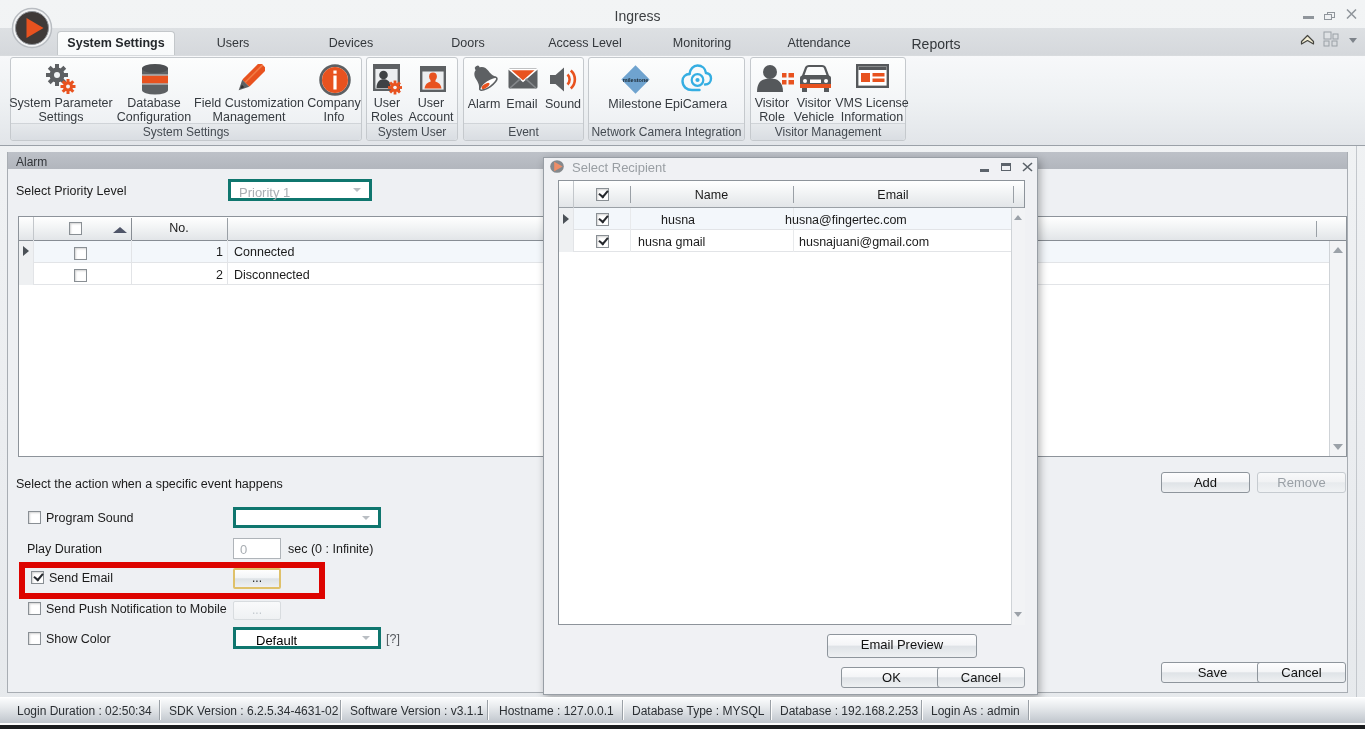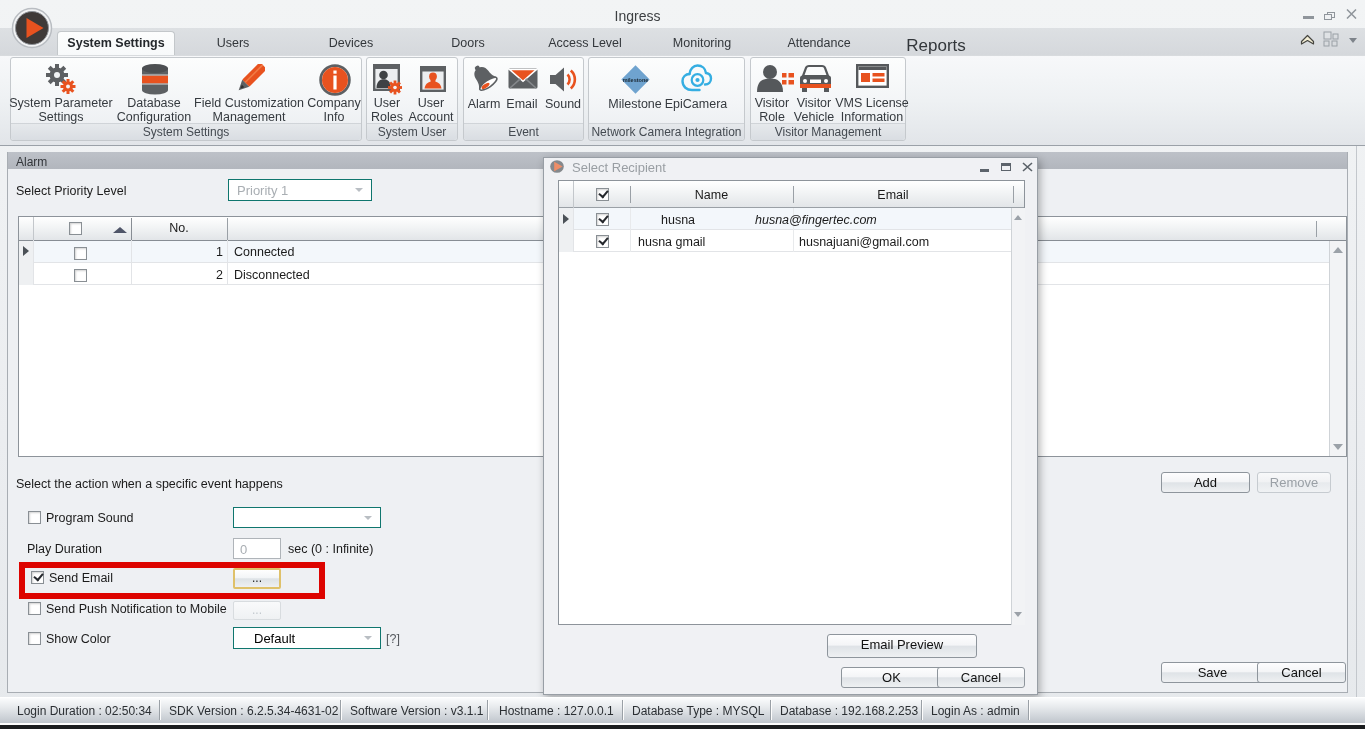--- a/index.html
+++ b/index.html
@@ -12,21 +12,21 @@
   border:1px solid #8e959c; border-radius:3px;
   font-size:13px; color:#111; text-align:center;
 }
 .btn.dis { border-color:#c6cbd0; color:#9aa0a6;
   background:linear-gradient(180deg,#f8f9fa 0%,#f1f2f4 45%,#e7eaed 52%,#f0f2f4 100%); }
 .cb { position:absolute; width:13px; height:13px; background:#fff; border:1px solid #898f94;
   box-shadow:inset 1px 1px 2px rgba(0,0,0,.18); }
 .cb.on::after { content:""; position:absolute; left:2px; top:1px; width:7px; height:4px;
   border-left:2px solid #26292e; border-bottom:2px solid #26292e; transform:rotate(-50deg); }
 .lbl13 { position:absolute; font-size:12.5px; color:#1b1b1b; white-space:nowrap; }
-.combo { position:absolute; background:#fff; border:1px solid #0f766e; }
+.combo { position:absolute; background:#fff; border:3px solid #0f766e; }
 .combo .car { position:absolute; right:8px; top:50%; margin-top:-2px; width:0; height:0;
   border-left:4px solid transparent; border-right:4px solid transparent; border-top:4px solid #b9bec3; }
 </style>
 </head>
 <body>
 
 <div class="abs" id="chrome" style="left:0;top:0;width:1365px;height:729px;background:linear-gradient(180deg,#f2f4f5 0%,#ebedf0 60%,#e6e9ec 100%);"></div>
 
 <div class="abs" style="left:0;top:8px;width:1275px;text-align:center;font-size:14px;color:#3c3f42;">Ingress</div>
 
@@ -45,21 +45,21 @@
 
 <div class="abs" style="left:0;top:28px;width:1365px;height:27px;background:linear-gradient(180deg,#dde0e3,#d5d8dc);"></div>
 <div class="abs" style="left:57px;top:31px;width:118px;height:24px;background:linear-gradient(180deg,#fcfdfd,#f7f9fa);border:1px solid #c3c7ca;border-bottom:none;border-radius:4px 4px 0 0;"></div>
 <div class="abs" style="left:57px;top:31px;width:118px;height:24px;line-height:25px;text-align:center;font-size:12.5px;font-weight:bold;color:#24282c;">System Settings</div>
 <div class="abs tabtxt" style="left:173px;top:36px;width:120px;text-align:center;font-size:12.5px;color:#33373b;">Users</div>
 <div class="abs tabtxt" style="left:291px;top:36px;width:120px;text-align:center;font-size:12.5px;color:#33373b;">Devices</div>
 <div class="abs tabtxt" style="left:408px;top:36px;width:120px;text-align:center;font-size:12.5px;color:#33373b;">Doors</div>
 <div class="abs tabtxt" style="left:525px;top:36px;width:120px;text-align:center;font-size:12.5px;color:#33373b;">Access Level</div>
 <div class="abs tabtxt" style="left:642px;top:36px;width:120px;text-align:center;font-size:12.5px;color:#33373b;">Monitoring</div>
 <div class="abs tabtxt" style="left:759px;top:36px;width:120px;text-align:center;font-size:12.5px;color:#33373b;">Attendance</div>
-<div class="abs tabtxt" style="left:876px;top:36px;width:120px;text-align:center;font-size:17px;color:#33373b;">Reports</div>
+<div class="abs tabtxt" style="left:876px;top:36px;width:120px;text-align:center;font-size:14px;color:#33373b;">Reports</div>
 
 <div class="abs" id="ribbon-corner">
   <svg class="abs" style="left:1299px;top:33px;" width="17" height="13" viewBox="0 0 17 13">
     <path d="M2.5 8.5 L8.5 2.5 L14.5 8.5 L14.5 11 L8.5 7.5 L2.5 11 Z" fill="#f3eed6" stroke="#454540" stroke-width="1.2" stroke-linejoin="round"></path>
   </svg>
   <svg class="abs" style="left:1323px;top:31px;" width="16" height="16" viewBox="0 0 16 16">
     <rect x="1" y="1" width="7" height="7" fill="#dfe2e5" stroke="#9aa0a6"></rect>
     <rect x="10" y="3" width="5" height="5" fill="none" stroke="#9aa0a6"></rect>
     <rect x="1" y="10" width="5" height="5" fill="none" stroke="#9aa0a6"></rect>
     <rect x="9" y="10" width="5" height="5" fill="none" stroke="#9aa0a6"></rect>
@@ -368,21 +368,21 @@
   <div class="cb" style="left:28px;top:632px;"></div>
   <div class="abs lbl13" style="left:46px;top:632px;">Show Color</div>
   <div class="combo" style="left:233px;top:627px;width:148px;height:22px;">
     <span style="position:absolute;left:20px;top:3px;font-size:13px;color:#000000;">Default</span>
     <span class="car"></span>
   </div>
   <div class="abs lbl13" style="left:386px;top:632px;color:#55595e;">[?]</div>
 </div>
 
 <div class="btn" style="left:1161px;top:472px;width:89px;height:21px;line-height:20px;">Add</div>
-<div class="btn dis" style="left:1257px;top:472px;width:74px;height:21px;line-height:20px;">Remove</div>
+<div class="btn dis" style="left:1257px;top:472px;width:89px;height:21px;line-height:20px;">Remove</div>
 <div class="btn" style="left:1161px;top:662px;width:103px;height:21px;line-height:20px;">Save</div>
 <div class="btn" style="left:1257px;top:662px;width:89px;height:21px;line-height:20px;">Cancel</div>
 
 <div id="dialog">
   <div class="abs" style="left:543px;top:157px;width:495px;height:538px;background:#f0f1f4;border:1px solid #989ea5;box-shadow:2px 3px 8px rgba(0,0,0,0.3);"></div>
 
   <svg class="abs" style="left:550px;top:160px;" width="14" height="13" viewBox="0 0 14 13">
     <ellipse cx="7" cy="6.5" rx="6.8" ry="6.3" fill="#85898d"></ellipse>
     <path d="M4.2 1.8 L12.6 6.5 L4.2 11.2 Z" fill="#ef8e68"></path>
   </svg>
@@ -407,21 +407,21 @@
   <div class="abs" style="left:559px;top:230px;width:452px;height:22px;background:#fff;border-bottom:1px solid #e2e4e7;"></div>
   <div class="abs" style="left:559px;top:208px;width:14px;height:22px;background:#eef0f2;"></div>
   <div class="abs" style="left:559px;top:230px;width:14px;height:22px;background:#eef0f2;"></div>
   <div class="abs" style="left:573px;top:208px;width:1px;height:44px;background:#e2e4e7;"></div>
   <div class="abs" style="left:630px;top:208px;width:1px;height:44px;background:#e8eaec;"></div>
   <div class="abs" style="left:793px;top:208px;width:1px;height:44px;background:#e8eaec;"></div>
   <div class="abs" style="left:563px;top:214px;width:0;height:0;border-top:5px solid transparent;border-bottom:5px solid transparent;border-left:6px solid #4b5157;"></div>
   <div class="cb on" style="left:596px;top:213px;"></div>
   <div class="cb on" style="left:596px;top:235px;"></div>
   <div class="abs lbl13" style="left:638px;top:213px;margin-left:23px;">husna</div>
-  <div class="abs lbl13" style="left:755px;top:213px;font-style:italic;">husna@fingertec.com</div>
+  <div class="abs lbl13" style="left:785px;top:213px;">husna@fingertec.com</div>
   <div class="abs lbl13" style="left:638px;top:235px;">husna gmail</div>
   <div class="abs lbl13" style="left:799px;top:235px;">husnajuani@gmail.com</div>
 
   <div class="abs" style="left:1011px;top:208px;width:14px;height:417px;background:#f2f3f5;border-left:1px solid #cfd3d7;"></div>
   <div class="abs" style="left:1014px;top:215px;width:0;height:0;border-left:4px solid transparent;border-right:4px solid transparent;border-bottom:5px solid #9ba1a8;"></div>
   <div class="abs" style="left:1014px;top:612px;width:0;height:0;border-left:4px solid transparent;border-right:4px solid transparent;border-top:5px solid #9ba1a8;"></div>
 
   <div class="btn" style="left:827px;top:634px;width:150px;height:24px;line-height:20px;">Email Preview</div>
   <div class="btn" style="left:841px;top:667px;width:101px;height:21px;line-height:20px;">OK</div>
   <div class="btn" style="left:937px;top:667px;width:88px;height:21px;line-height:20px;">Cancel</div>

